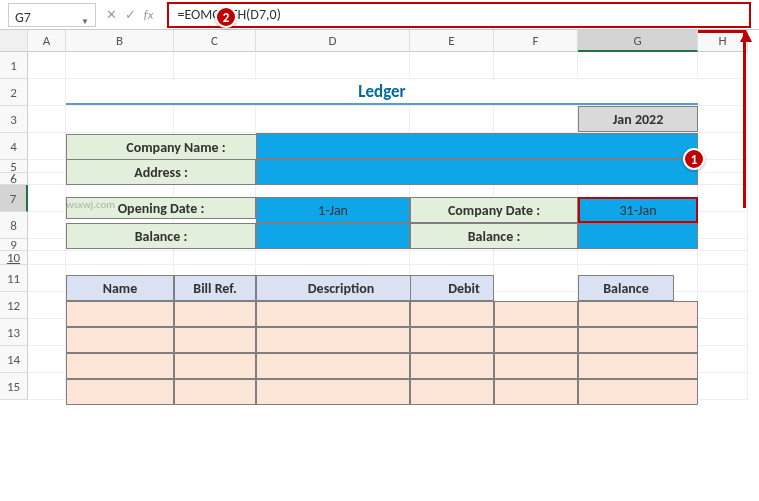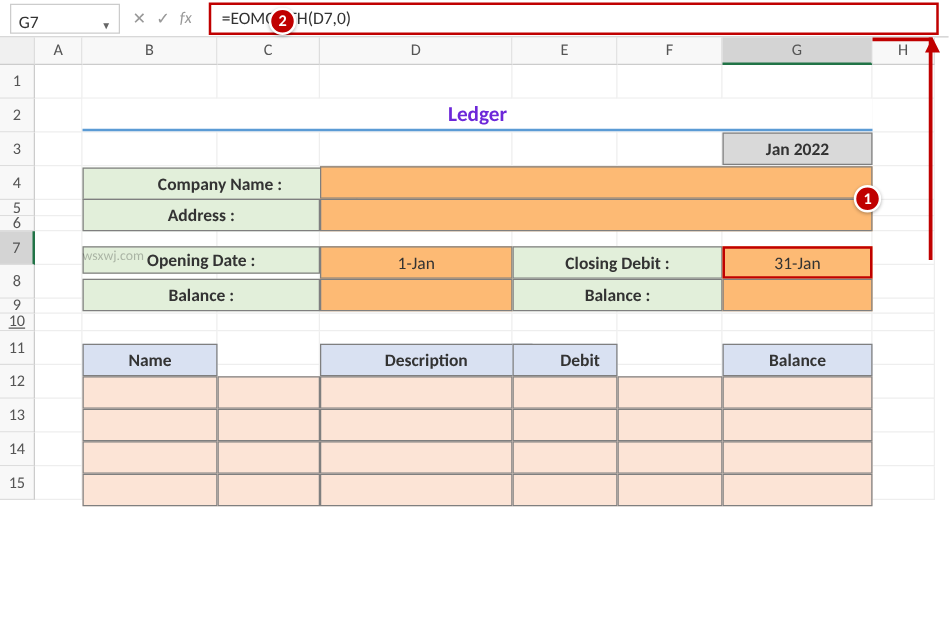--- a/index.html
+++ b/index.html
@@ -44,26 +44,26 @@
     .cell { border-right: 1px solid #eee; border-bottom: 1px solid #eee; }
     .c-A { width: 38px; }
     .c-B { width: 108px; }
     .c-C { width: 82px; }
     .c-D { width: 154px; }
     .c-E { width: 84px; }
     .c-F { width: 84px; }
     .c-G { width: 120px; }
     .c-H { width: 50px; }
     
-    .ledger-title { position: absolute; left: 38px; top: 27px; width: 632px; height: 26px; display: flex; align-items: center; justify-content: center; font-size: 17px; font-weight: bold; color: #6d28d9; background: #fff; border-bottom: 2px solid #5b9bd5; }
+    .ledger-title { position: absolute; left: 38px; top: 27px; width: 632px; height: 26px; display: flex; align-items: center; justify-content: center; font-size: 17px; font-weight: bold; color: #0369a1; background: #fff; border-bottom: 2px solid #5b9bd5; }
     
     .jan2022 { position: absolute; left: 550px; top: 54px; width: 120px; height: 26px; background: #d9d9d9; border: 1px solid #7f7f7f; display: flex; align-items: center; justify-content: center; font-weight: bold; }
     
     .label-cell { background: #e2efda; border: 1px solid #7f7f7f; display: flex; align-items: center; justify-content: center; font-weight: bold; }
-    .white-cell { background: #fdba74; border: 1px solid #7f7f7f; display: flex; align-items: center; justify-content: center; text-align: right; }
+    .white-cell { background: #0ea5e9; border: 1px solid #7f7f7f; display: flex; align-items: center; justify-content: center; text-align: right; }
     
     .company { position: absolute; left: 38px; top: 82px; width: 220px; height: 26px; }
     .company-val { position: absolute; left: 228px; top: 81px; width: 442px; height: 26px; }
     .address { position: absolute; left: 38px; top: 107px; width: 190px; height: 26px; }
     .address-val { position: absolute; left: 228px; top: 107px; width: 442px; height: 26px; }
     
     .open-date-l { position: absolute; left: 38px; top: 145px; width: 190px; height: 22px; }
     .open-date-v { position: absolute; left: 228px; top: 145px; width: 154px; height: 26px; }
     .close-date-l { position: absolute; left: 382px; top: 145px; width: 168px; height: 26px; }
     .close-date-v { position: absolute; left: 550px; top: 145px; width: 120px; height: 26px; border: 2px solid #c00000; }
@@ -71,21 +71,21 @@
     .balance1-v { position: absolute; left: 228px; top: 171px; width: 154px; height: 26px; }
     .balance2-l { position: absolute; left: 382px; top: 171px; width: 168px; height: 26px; }
     .balance2-v { position: absolute; left: 550px; top: 171px; width: 120px; height: 26px; }
     
     .table-hdr { position: absolute; background: #d9e1f2; border: 1px solid #7f7f7f; display: flex; align-items: center; justify-content: center; font-weight: bold; }
     .th-date { left: 38px; top: 223px; width: 108px; height: 26px; }
     .th-bill { left: 146px; top: 223px; width: 82px; height: 26px; }
     .th-desc { left: 228px; top: 223px; width: 170px; height: 26px; }
     .th-debit { left: 382px; top: 223px; width: 84px; height: 26px; padding-left: 24px; }
     .th-credit { left: 466px; top: 223px; width: 84px; height: 26px; }
-    .th-bal { left: 550px; top: 223px; width: 120px; height: 26px; }
+    .th-bal { left: 550px; top: 223px; width: 96px; height: 26px; }
     
     .tbl-cell { position: absolute; background: #fce4d6; border: 1px solid #7f7f7f; height: 26px; }
     
     .arrow-line { position: absolute; border-top: 3px solid #c00000; border-right: 3px solid #c00000; }
     .arrow-head { position: absolute; width: 0; height: 0; border-left: 6px solid transparent; border-right: 6px solid transparent; border-bottom: 12px solid #c00000; }
     
     .badge { position: absolute; width: 22px; height: 22px; border-radius: 50%; background: #c00000; color: #fff; font-weight: bold; display: flex; align-items: center; justify-content: center; font-size: 13px; border: 2px solid #fff; box-shadow: 0 1px 3px rgba(0,0,0,0.3); }
     .badge1 { left: 683px; top: 148px; }
     .badge2 { left: 215px; top: 6px; }
     
@@ -295,28 +295,29 @@
     <div class="ledger-title">Ledger</div>
     <div class="jan2022">Jan 2022</div>
 
     <div class="label-cell company">Company Name :</div>
     <div class="white-cell company-val"></div>
     <div class="label-cell address">Address :</div>
     <div class="white-cell address-val"></div>
 
     <div class="label-cell open-date-l">Opening Date :</div>
     <div class="white-cell open-date-v">1-Jan</div>
-    <div class="label-cell close-date-l">Closing Debit :</div>
+    <div class="label-cell close-date-l">Company Date :</div>
     <div class="white-cell close-date-v">31-Jan</div>
     <div class="label-cell balance1-l">Balance :</div>
     <div class="white-cell balance1-v"></div>
     <div class="label-cell balance2-l">Balance :</div>
     <div class="white-cell balance2-v"></div>
 
     <div class="table-hdr th-date">Name</div>
+    <div class="table-hdr th-bill">Bill Ref.</div>
     <div class="table-hdr th-desc">Description</div>
     <div class="table-hdr th-debit">Debit</div>
     <div class="table-hdr th-bal">Balance</div>
 
     <div class="tbl-cell" style="left:38px;top:249px;width:108px"></div>
     <div class="tbl-cell" style="left:146px;top:249px;width:82px"></div>
     <div class="tbl-cell" style="left:228px;top:249px;width:154px"></div>
     <div class="tbl-cell" style="left:382px;top:249px;width:84px"></div>
     <div class="tbl-cell" style="left:466px;top:249px;width:84px"></div>
     <div class="tbl-cell" style="left:550px;top:249px;width:120px"></div>

